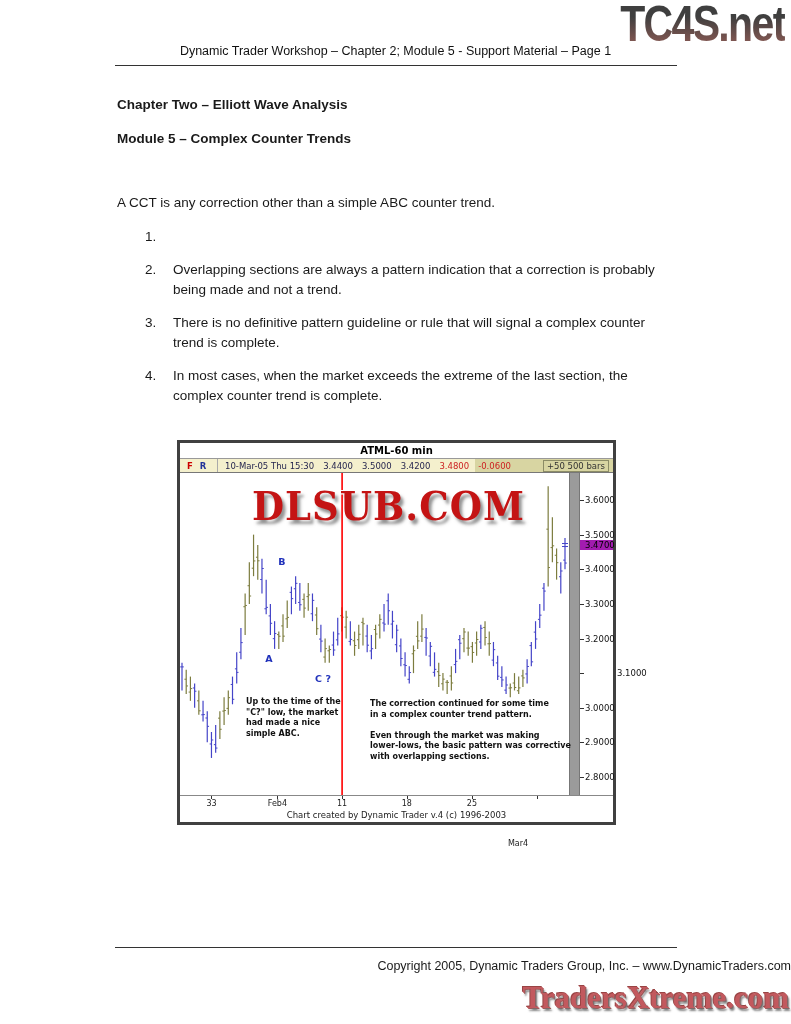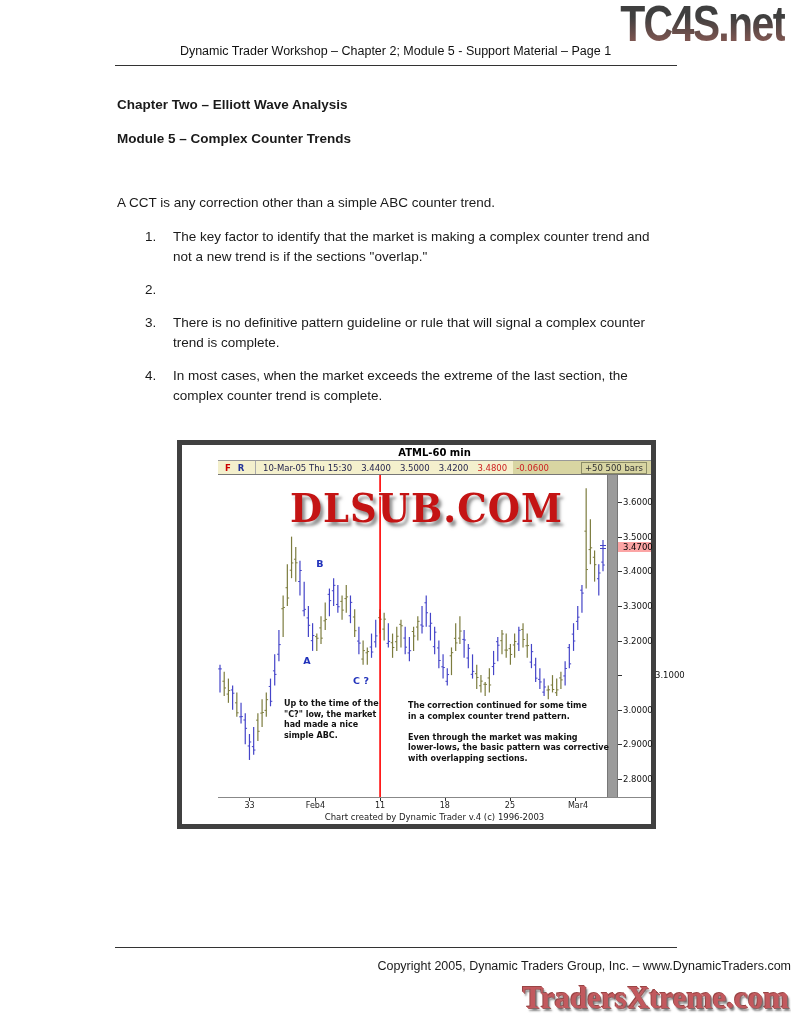--- a/index.html
+++ b/index.html
@@ -22,21 +22,21 @@
   .h-bold{font-weight:bold;margin:0 0 14px 0;}
   .h2-bold{font-weight:bold;margin:0 0 44px 0;}
   .sec-bold{font-weight:bold;margin:0 0 7px 0;}
   .intro{margin:0 0 14px 0;}
   .nlist{margin:0;padding:0;list-style:none;}
   .nlist li{display:flex;margin-bottom:13px;}
   .nlist .num{width:28px;flex:none;text-align:left;margin-left:28px;}
   .nlist .txt{width:492px;}
 
   
-  .chart{position:absolute;left:177px;top:440px;width:433px;border:5px solid #404040;background:#fff;font-family:"DejaVu Sans",sans-serif;padding-left:36px;}
+  .chart{position:absolute;left:177px;top:440px;width:433px;border:3px solid #404040;background:#fff;font-family:"DejaVu Sans",sans-serif;}
   .ct-title{height:15px;line-height:15px;text-align:center;font-size:10px;font-weight:bold;color:#000;border-bottom:1px solid #999;}
   .ct-toolbar{height:13px;display:flex;align-items:center;font-size:8.5px;border-bottom:1px solid #777;background:#d8d5a2;}
   .tb-left{width:295px;height:13px;background:#f4f0cd;display:flex;align-items:center;flex:none;}
   .fr{width:30px;display:flex;gap:7px;padding-left:7px;font-weight:bold;border-right:1px solid #aaa;height:13px;align-items:center;flex:none;}
   .fr .f{color:#cc0000;}
   .fr .r{color:#223399;}
   .quote{display:flex;gap:9px;padding-left:7px;color:#26264f;white-space:nowrap;}
   .quote .red{color:#cc2222;}
   .tb-right{flex:1;display:flex;justify-content:flex-end;align-items:center;padding-right:4px;}
   .bars-box{border:1px solid #8c8c66;background:#d8d5a2;padding:0 3px;color:#333;white-space:nowrap;}
@@ -48,21 +48,21 @@
   .dlsub{position:absolute;left:72px;top:12px;font-family:"DejaVu Serif",serif;font-weight:bold;
          font-size:37px;line-height:42px;letter-spacing:1px;color:#c41414;
          -webkit-text-stroke:2px #ffffff;paint-order:stroke fill;
          text-shadow:3px 4px 3px rgba(120,120,120,0.8);transform:scaleY(1.08);}
   .wave-label{position:absolute;color:#2233bb;font-weight:bold;font-size:9.5px;}
   .note{position:absolute;font-size:8px;font-weight:bold;line-height:10.5px;color:#111;white-space:nowrap;}
   .scrollbar{width:9px;flex:none;background:#9b9b9b;border-left:1px solid #777;border-right:1px solid #777;}
   .yaxis{position:relative;flex:1;font-size:8.5px;color:#111;}
   .ytick{position:absolute;left:0;width:4px;height:1px;background:#333;}
   .ylabel{position:absolute;left:5px;line-height:10px;}
-  .ylabel.hl{left:0;right:0;background:#fca5a5;color:#000;padding-left:5px;}
+  .ylabel.hl{left:0;right:0;background:#a21caf;color:#000;padding-left:5px;}
 
   .ct-xaxis{position:relative;height:13px;font-size:8px;color:#222;}
   .xtick{position:absolute;top:0;width:1px;height:3px;background:#333;}
   .xlabel{position:absolute;top:3px;width:30px;text-align:center;}
   .ct-caption{height:13px;line-height:12px;text-align:center;font-size:8.5px;color:#222;}
 
   
   .copyright{position:absolute;top:959px;left:0;width:100%;text-align:right;font-size:12.5px;}
   .txtreme{position:absolute;top:980px;right:2px;font-family:Liberation Serif, serif;font-weight:bold;
            font-size:31px;letter-spacing:0px;color:#c2595e;
@@ -79,24 +79,24 @@
   <div class="header-title">Dynamic Trader Workshop – Chapter 2; Module 5 - Support Material – Page 1</div>
   <div class="rule top"></div>
 
   <div class="content">
     <p class="h-bold">Chapter Two  – Elliott Wave Analysis</p>
     <p class="h2-bold">Module 5 – Complex Counter Trends</p>
     <p class="intro">A CCT is any correction other than a simple ABC counter trend.</p>
     <ol class="nlist">
         <li>
           <span class="num">1.</span>
-          <span class="txt">The key factor to identify that the market is making a complex counter trend and not a new trend is if the sections "overlap."</span>
         </li>
         <li>
           <span class="num">2.</span>
+          <span class="txt">Overlapping sections are always a pattern indication that a correction is probably being made and not a trend.</span>
         </li>
         <li>
           <span class="num">3.</span>
           <span class="txt">There is no definitive pattern guideline or rule that will signal a complex counter trend is complete.</span>
         </li>
         <li>
           <span class="num">4.</span>
           <span class="txt">In most cases, when the market exceeds the extreme of the last section, the complex counter trend is complete.</span>
         </li>
       </ol>
@@ -456,21 +456,21 @@
         <div class="xlabel" style="left: 16.491px;">33</div>
         <div class="xtick" style="left: 97.367px;"></div>
         <div class="xlabel" style="left: 82.367px;">Feb4</div>
         <div class="xtick" style="left: 162.094px;"></div>
         <div class="xlabel" style="left: 147.094px;">11</div>
         <div class="xtick" style="left: 226.821px;"></div>
         <div class="xlabel" style="left: 211.821px;">18</div>
         <div class="xtick" style="left: 291.931px;"></div>
         <div class="xlabel" style="left: 276.931px;">25</div>
         <div class="xtick" style="left: 357.424px;"></div>
-        <div class="xlabel" style="left: 345px;">Mar4</div>
+        <div class="xlabel" style="left: 323px; margin-top: 40px;">Mar4</div>
       </div>
     <div class="ct-caption">Chart created by Dynamic Trader v.4  (c) 1996-2003</div>
   </div>
 
   <div class="rule bottom"></div>
   <div class="copyright">Copyright 2005, Dynamic Traders Group, Inc. – www.DynamicTraders.com</div>
   <div class="txtreme">TradersXtreme.com</div>
 
 </div>
 

